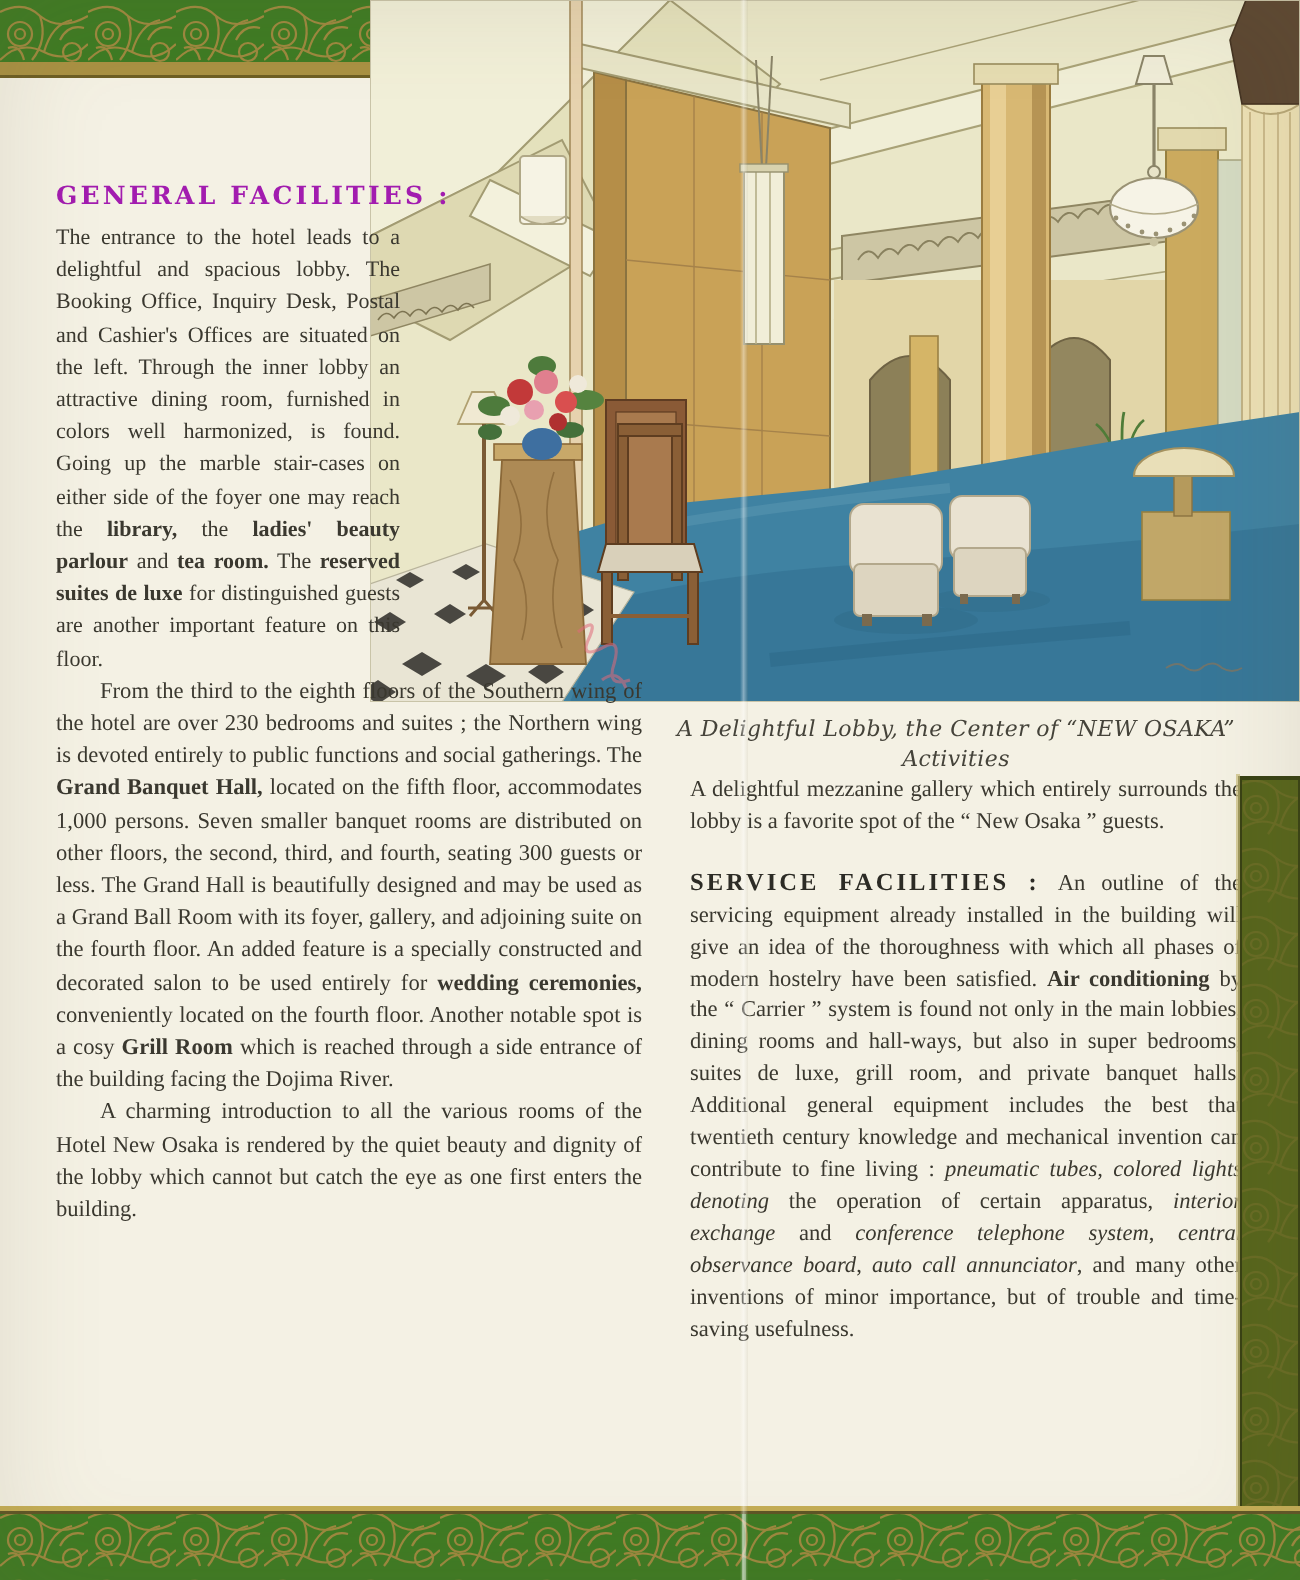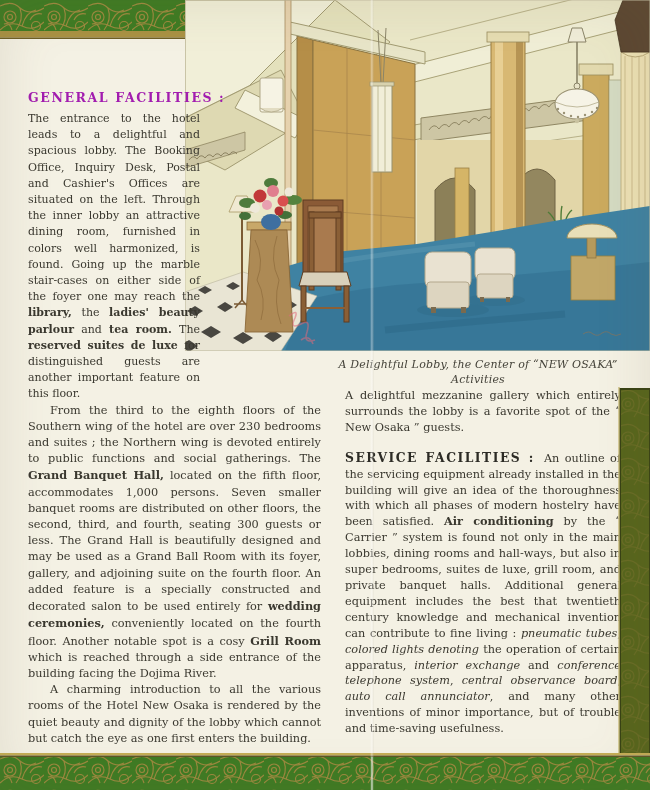--- a/index.html
+++ b/index.html
@@ -27,21 +27,21 @@
     letter-spacing:.2px;line-height:15px;
   }
   
   .left-col{position:absolute;left:28px;top:90px;width:293px;}
   .right-col{position:absolute;left:345px;top:388px;width:276px;}
   .col-heading{
     font-weight:bold;font-size:12.5px;letter-spacing:1.6px;color:#a21caf;
     margin:0 0 6px 0;
   }
   p.body-text{
-    margin:0;text-align:justify;color:#3a382f;
+    margin:0;text-align:justify;color:#3a382f;font-family:Liberation Serif, serif;
   }
   .para-narrow{width:172px;font-size:11px;line-height:16.2px;margin-bottom:16px;}
   .para-wide{font-size:11.3px;line-height:16.2px;text-indent:22px;margin-bottom:18px;}
   .para-wide.last{margin-bottom:15px;}
   .right-col p.body-text{font-size:11.3px;line-height:15.9px;}
   .rpara1{margin-bottom:14px !important;}
   .seg-b{font-weight:bold;}
   .seg-i{font-style:italic;}
   .seg-h{font-weight:bold;letter-spacing:1.5px;font-size:12.3px;margin-right:9px;color:#2c2b25;}
   

